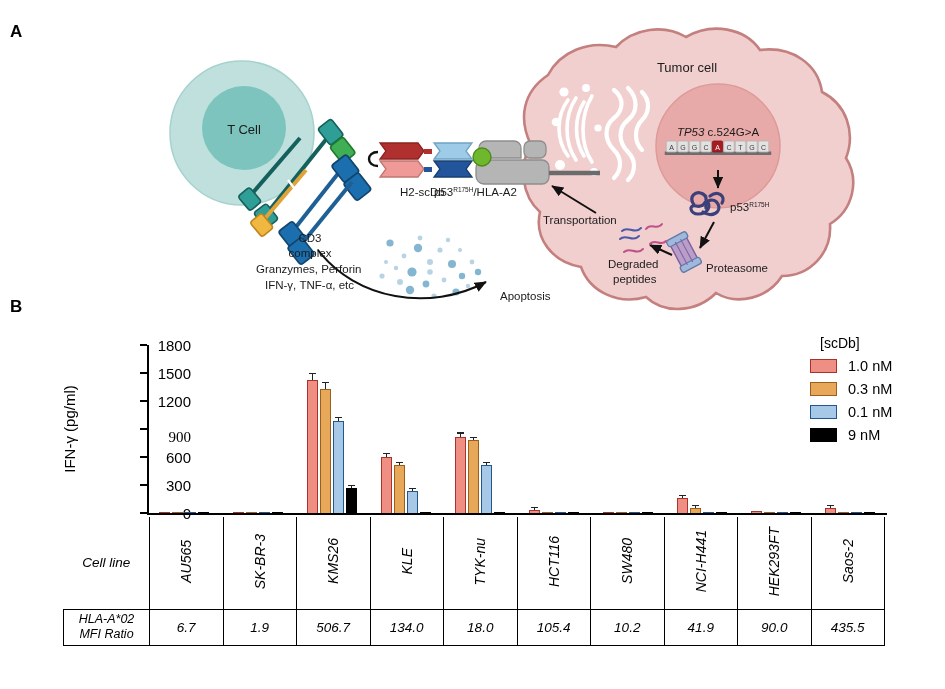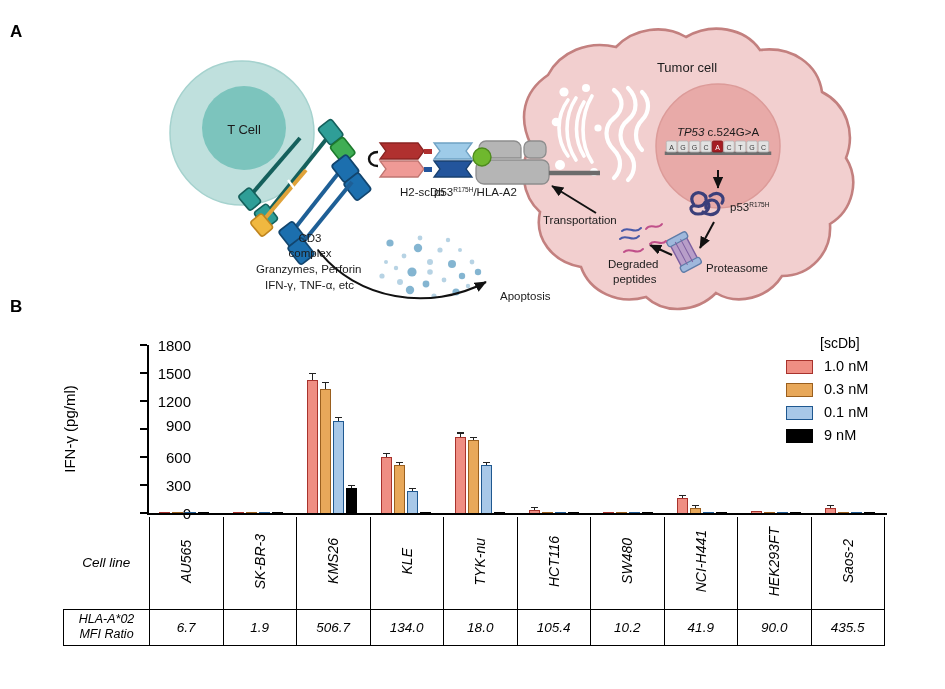--- a/index.html
+++ b/index.html
@@ -54,21 +54,21 @@
   .bar {
     position:absolute; bottom:0; width:100%;
     border:1.1px solid; border-bottom:none;
   }
   .ebar { position:absolute; width:1.2px; background:#222; }
   .ecap { position:absolute; height:1.2px; background:#222; }
 
   
   #legend { position:absolute; left:786px; top:10px; width:150px; }
   #legend-title { font-size:14px; margin-bottom:7px; padding-left:34px; }
-  .legend-row { display:flex; align-items:flex-end; margin-bottom:7px; }
+  .legend-row { display:flex; align-items:center; margin-bottom:7px;margin-left:24px; }
   .legend-swatch {
     width:27px; height:14px; border:1.3px solid; margin-right:11px;
   }
   .legend-label { font-size:14.5px; }
 
   
   #table-wrap {
     position:absolute; left:63px; top:192px; width:822px;font-style:italic;
   }
   table#data-table {
@@ -298,21 +298,21 @@
 
 <div id="panel-b">
   <div class="panel-label" id="panel-b-label" style="top:-28px;">B</div>
 
   <div id="chart-area">
     <div id="y-axis-title">IFN-γ (pg/ml)</div>
     <div id="y-tick-labels">
         <div class="y-tick-label" style="top: 168px;">0</div>
         <div class="y-tick-label" style="top: 140px;">300</div>
         <div class="y-tick-label" style="top: 112px;">600</div>
-        <div class="y-tick-label" style="top: 80px;">900</div>
+        <div class="y-tick-label" style="top: 92px; font-family: Liberation Serif, serif;">900</div>
         <div class="y-tick-label" style="top: 56px;">1200</div>
         <div class="y-tick-label" style="top: 28px;">1500</div>
         <div class="y-tick-label" style="top: 0px;">1800</div>
       </div>
     <div id="y-axis-line"></div>
     <div id="plot-inner">
         <div class="group" style="left: 0px; width: 74px;">
           <div class="bar-wrap" style="left: 12.25px; width: 10.5px; height: 168px;">
             <div class="bar" style="height: 1.30667px; background: rgb(239, 142, 131); border-color: rgb(168, 50, 44);"></div>
           </div>

